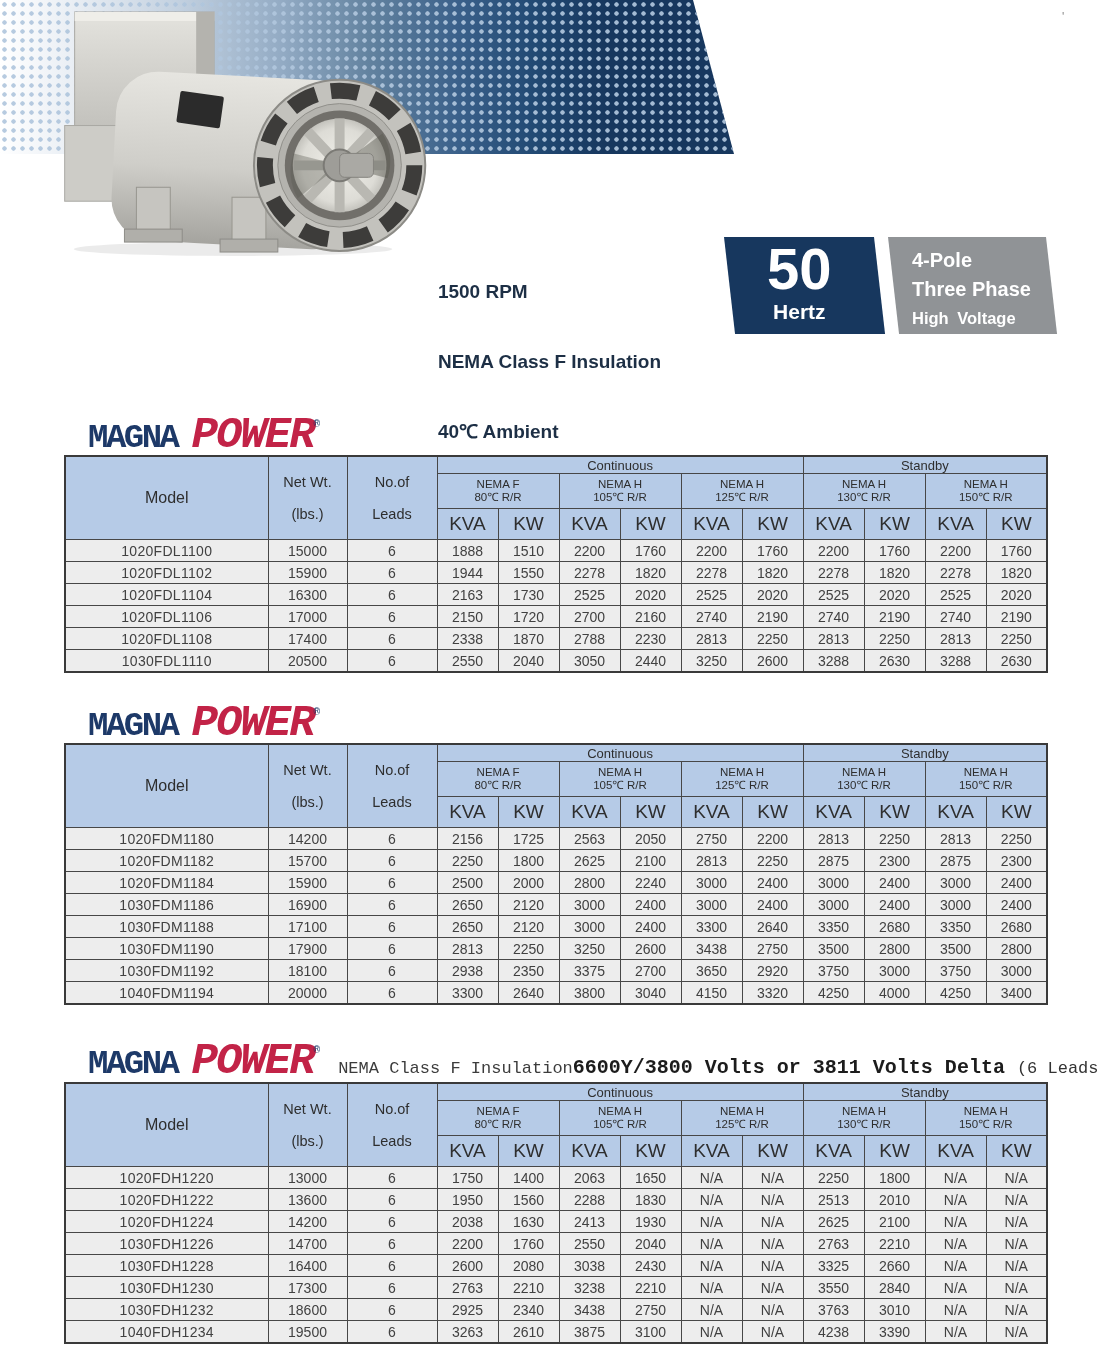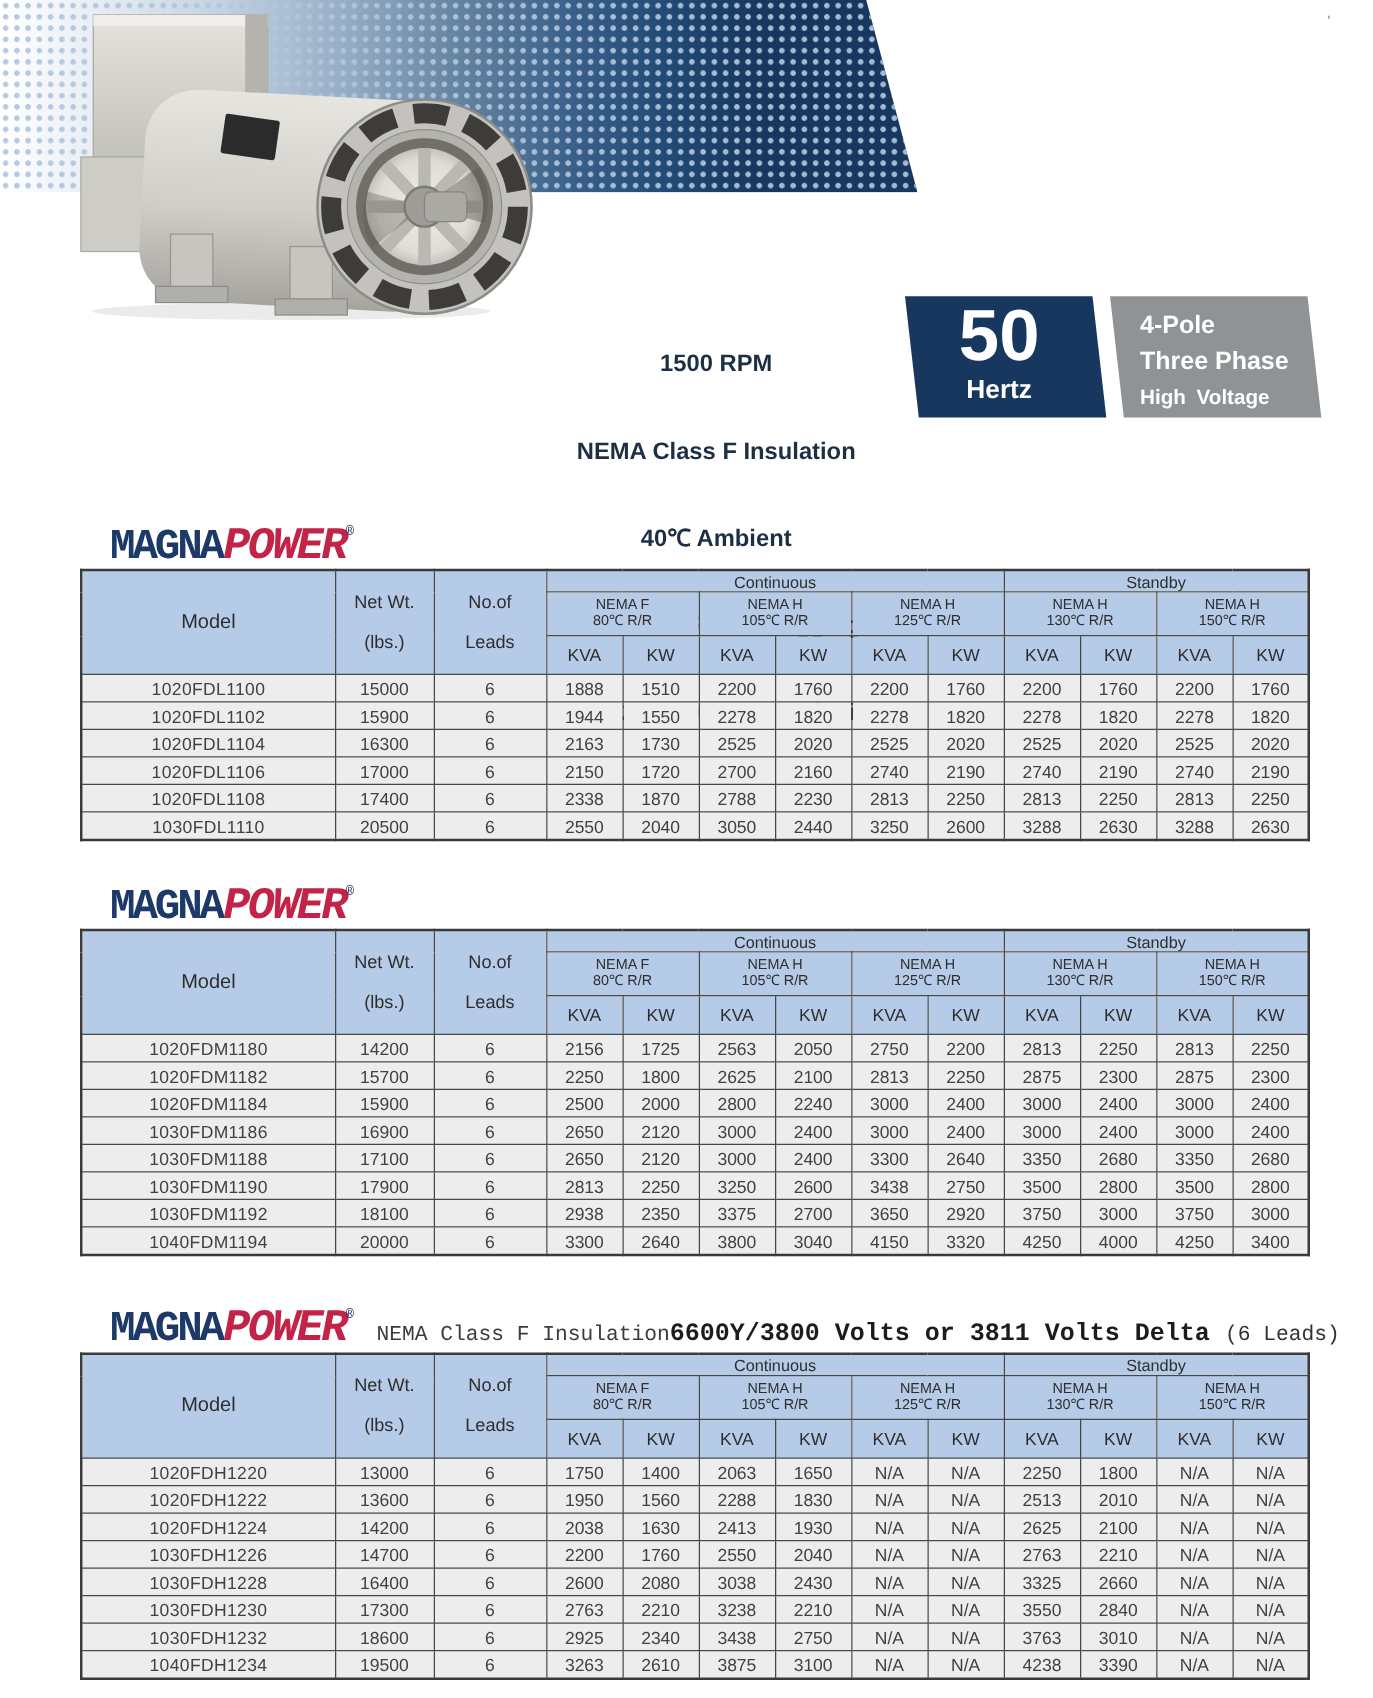--- a/index.html
+++ b/index.html
@@ -10,56 +10,56 @@
   .band{position:absolute;top:0;left:0;width:740px;height:154px;
         clip-path:polygon(0 0,693px 0,734px 154px,0 154px);
         background:linear-gradient(90deg,#ffffff 0%,#e9eef4 10%,#c3d1e0 24%,#93abc4 38%,
                    #62829f 50%,#3a608a 62%,#224a74 72%,#17375e 82%,#17375e 100%);}
   .band::after{content:"";position:absolute;inset:0;
         background-image:radial-gradient(circle,rgba(176,198,221,.92) 1.9px,rgba(176,198,221,0) 2.5px);
         background-size:9px 9px;}
   .generator{position:absolute;left:26px;top:4px;width:424px;height:254px;}
   .mark{position:absolute;left:1062px;top:10px;font-size:12px;color:#8a8a8a;}
 
-  .specs{position:absolute;top:234px;right:390px;text-align:center;
+  .specs{position:absolute;top:234px;right:390px;text-align:left;
          font-size:19px;font-weight:700;color:#1d2f45;line-height:23.2px;white-space:pre;}
 
   .badge{position:absolute;transform:skewX(6.5deg);transform-origin:top left;}
   .badge-inner{width:100%;height:100%;transform:skewX(-6.5deg);transform-origin:top left;
                color:#fff;}
   .hz{left:724px;top:237px;width:150px;height:97px;background:var(--navy,#17375e);}
   .hz-num{font-size:58px;font-weight:700;text-align:center;line-height:58px;margin-top:3px;}
   .hz-unit{font-size:21px;font-weight:700;text-align:center;margin-top:2px;}
   .pole{left:888px;top:237px;width:158px;height:97px;background:var(--badge_gray,#909396);}
   .pole .badge-inner{padding:9px 0 0 24px;box-sizing:border-box;}
   .pole-l1,.pole-l2{font-size:20px;font-weight:700;line-height:29px;}
   .pole-l3{font-size:16.5px;font-weight:700;line-height:29px;word-spacing:4px;}
 
   
   .tsec{position:absolute;left:64px;width:982px;}
   .sec-head{position:absolute;top:4px;left:24px;right:4px;height:48px;
             display:flex;align-items:flex-end;font-family:Liberation Mono, monospace;}
   .logo{display:flex;align-items:baseline;line-height:36px;}
   .magna{font-size:34px;font-weight:700;letter-spacing:-2.5px;color:var(--navy2,#1d3968);}
-  .power{font-size:36px;font-weight:700;font-style:italic;letter-spacing:-2px;
-         color:var(--red,#c22347);margin-left:1px;}
+  .power{font-size:44px;font-weight:700;font-style:italic;letter-spacing:-2px;
+         color:var(--red,#c22347);margin-left:14px;}
   .reg{font-size:11px;color:var(--navy2,#1d3968);align-self:flex-start;line-height:14px;}
   .note{font-size:17px;color:#3c3c3c;margin-left:18px;margin-bottom:4px;white-space:pre;}
   .ttitle{margin-left:auto;margin-bottom:3px;font-size:20px;font-weight:700;color:#1c1c1c;
           white-space:pre;}
   .ttitle .suffix{font-weight:400;font-size:17px;color:#333;}
 
   table{border-collapse:collapse;table-layout:fixed;width:982px;
         position:absolute;left:0;border:2px solid #3a3a3a;}
   .t1 table{top:51px;} .t2 table{top:51px;} .t3 table{top:52px;}
   th,td{border:1px solid #474747;padding:0;text-align:center;overflow:hidden;}
   thead th{background:var(--header_blue,#b6cbe7);font-weight:400;color:#2e2e2e;}
   .r1 th{height:16px;font-size:13px;}
   .r2 th{height:34px;font-size:11.5px;line-height:13px;}
-  .r3 th{height:30px;font-size:14px;}
+  .r3 th{height:30px;font-size:19px;}
   th.model-h{font-size:16px;}
   th.stack div{display:flex;flex-direction:column;justify-content:space-evenly;height:78px;
                font-size:14.5px;}
   tbody td{height:21px;font-size:14px;color:#414141;background:#ededed;}
   tbody td.model{letter-spacing:.3px;}
 </style>
 </head>
 <body>
 
 <div class="page">

